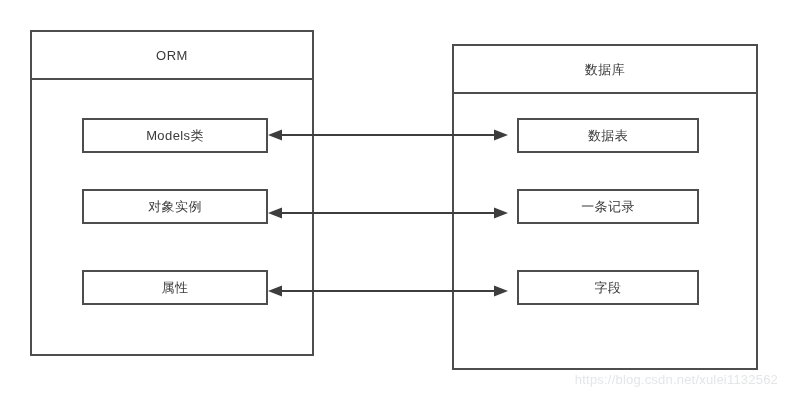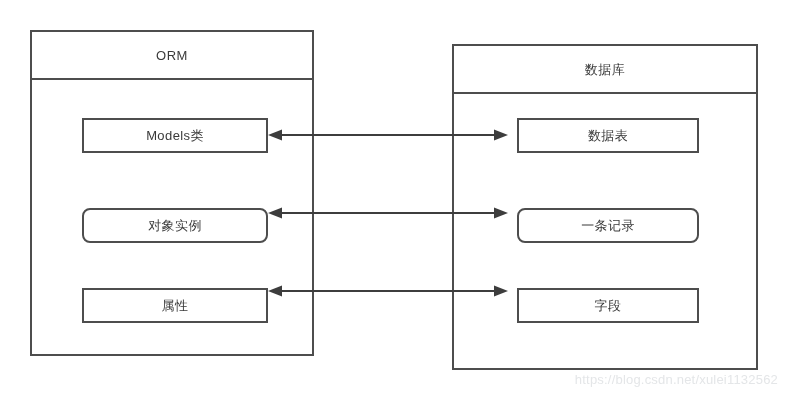--- a/index.html
+++ b/index.html
@@ -83,22 +83,22 @@
     width: 186px;
     height: 35px;
   }
   .node-right {
     left: 508px;
     width: 182px;
     height: 35px;
     margin-left: 9px;
   }
   .row-1 { top: 118px; }
-  .row-2 { top: 208px; border-radius: 8px; }
-  .row-3 { top: 288px; }
+  .row-2 { top: 189px; }
+  .row-3 { top: 270px; }
 
   
   .connector {
     position: absolute;
     left: 268px;
     width: 240px;
     height: 18px;
     z-index: 2;
     pointer-events: none;
   }

